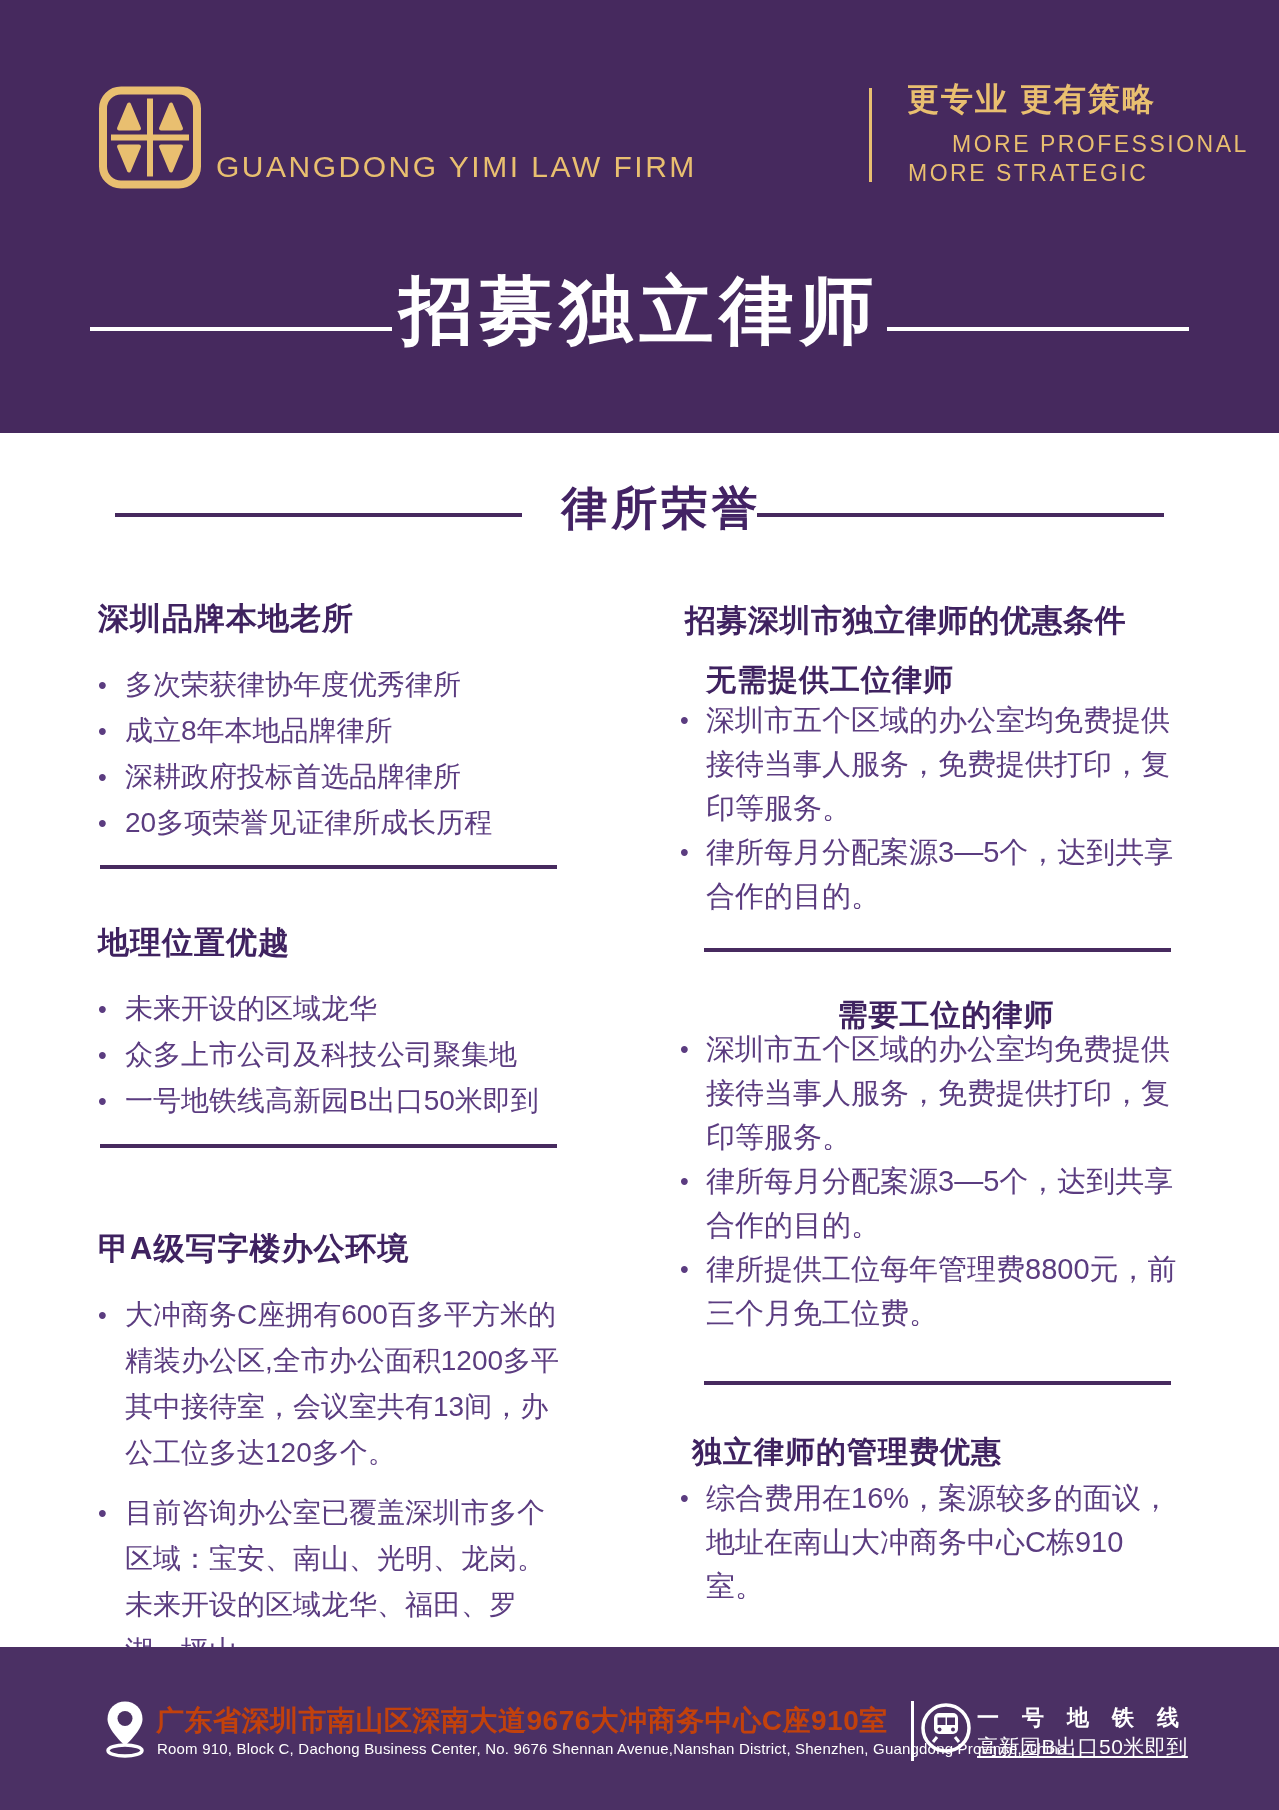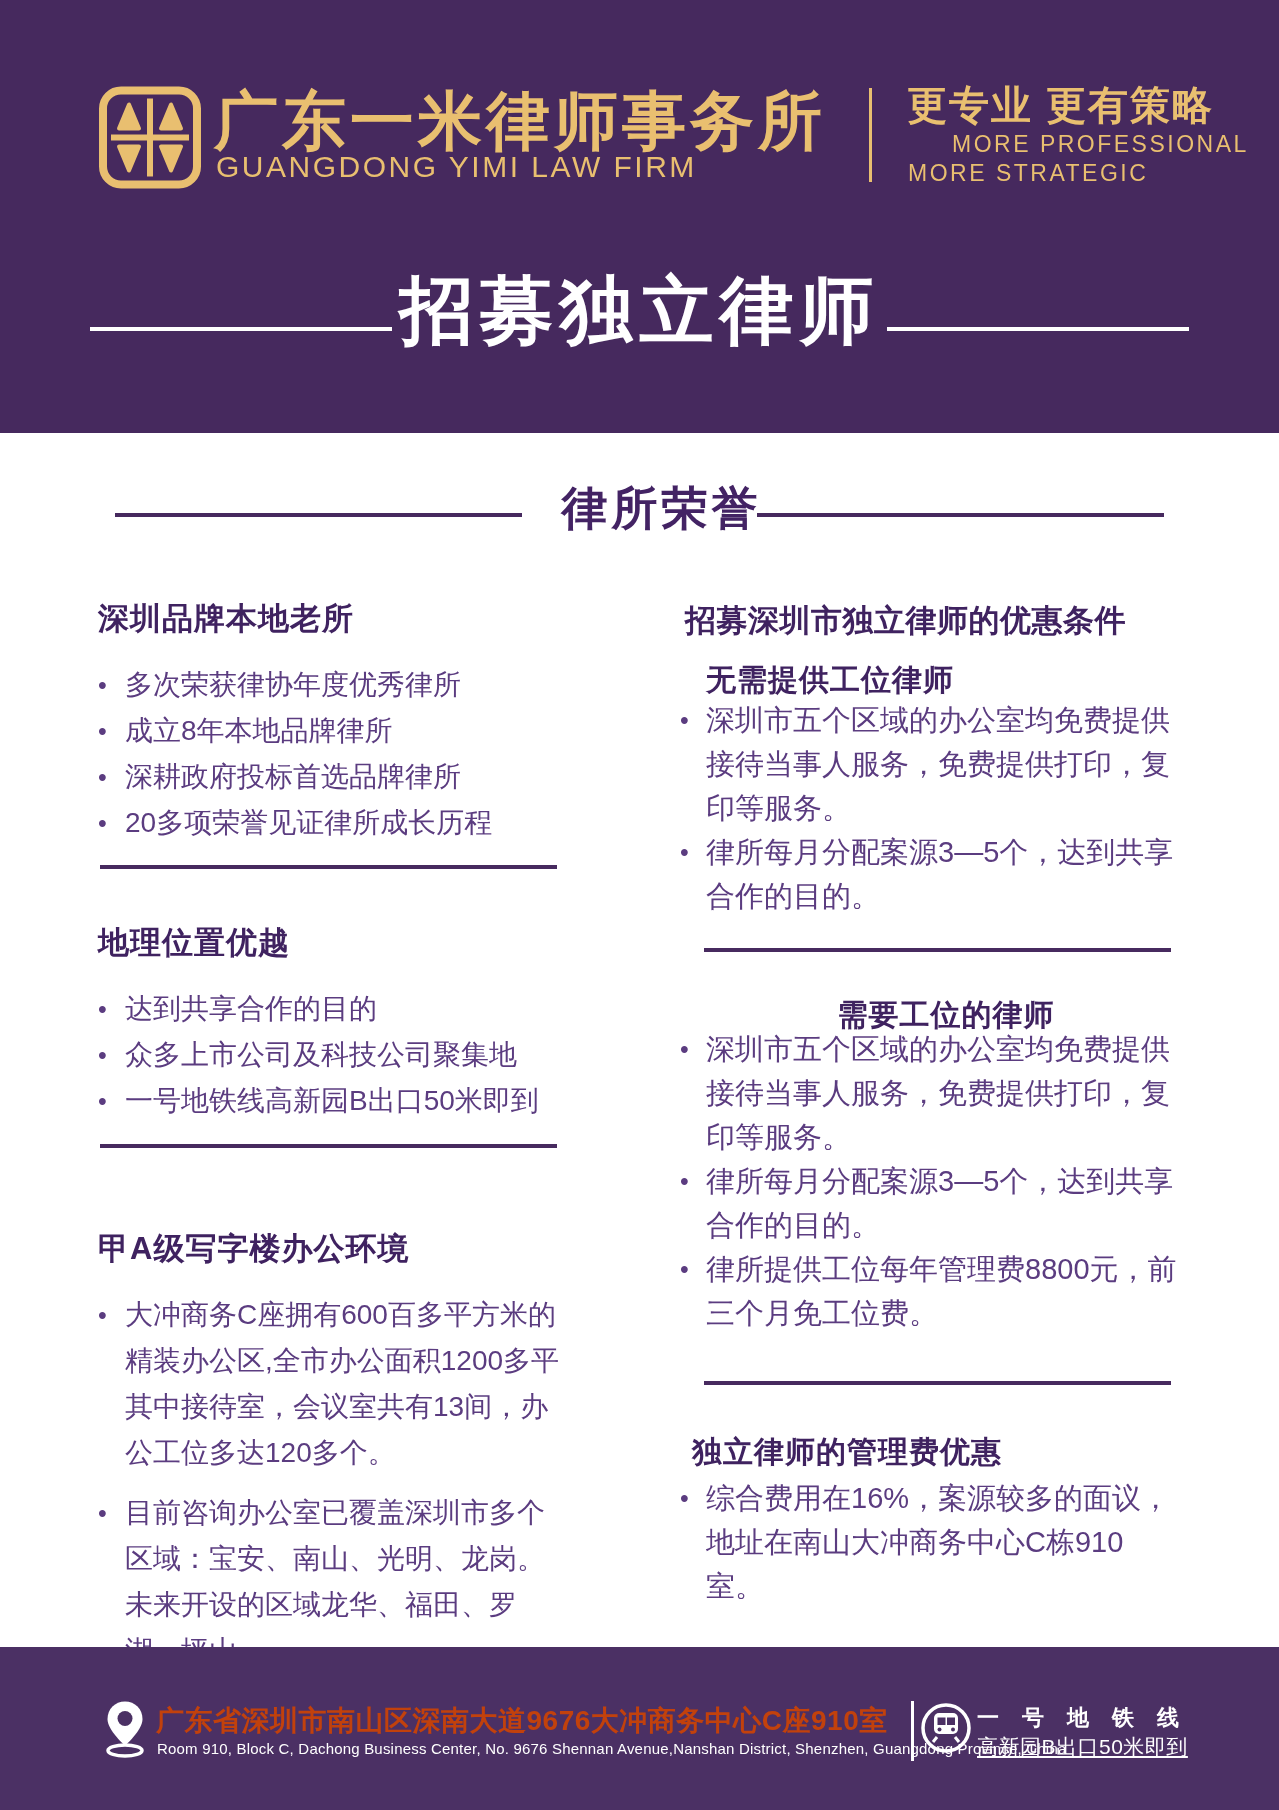--- a/index.html
+++ b/index.html
@@ -9,21 +9,21 @@
     font-family:"Liberation Sans","DejaVu Sans",sans-serif;
   }
   
   .hero{position:absolute;left:0;top:0;width:1279px;height:433px;background:#46295E;}
   .logo-svg{position:absolute;left:98px;top:85px;width:104px;height:105px;}
   .brand-cn{position:absolute;left:214px;top:78px;font-size:64px;font-weight:700;
             color:#E9BF70;letter-spacing:4px;white-space:nowrap;}
   .brand-en{position:absolute;left:216px;top:150px;font-size:30px;color:#E9BF70;
             letter-spacing:2.5px;white-space:nowrap;}
   .hero-vbar{position:absolute;left:869px;top:88px;width:3px;height:94px;background:#E9BF70;}
-  .tag-cn{position:absolute;left:907px;top:78px;font-size:40px;font-weight:700;
+  .tag-cn{position:absolute;left:907px;top:78px;font-size:32px;font-weight:700;
           color:#E9BF70;letter-spacing:2px;white-space:nowrap;}
   .tag-en1{position:absolute;left:952px;top:131px;font-size:23px;color:#E9BF70;letter-spacing:2.5px;}
   .tag-en2{position:absolute;left:908px;top:160px;font-size:23px;color:#E9BF70;letter-spacing:2.5px;}
   .page-title{position:absolute;left:0;top:262px;width:1279px;margin:0;text-align:center;
               font-size:74px;font-weight:700;color:#ffffff;letter-spacing:6px;}
   .tline{position:absolute;top:327px;width:302px;height:4px;background:#ffffff;}
   .tline.l{left:90px}.tline.r{left:887px}
   
   .honors-title{position:absolute;left:0;top:478px;width:1279px;margin:0;text-align:center;
                 font-size:46px;font-weight:700;color:#432364;letter-spacing:4px;padding-left:22px;}
@@ -69,21 +69,20 @@
   <header class="hero">
     <svg class="logo-svg" viewBox="0 0 104 104">
       <rect x="5" y="5" width="94" height="94" rx="18" fill="none" stroke="#E9BF70" stroke-width="8"></rect>
       <line x1="52" y1="13" x2="52" y2="91" stroke="#E9BF70" stroke-width="6"></line>
       <line x1="13" y1="52" x2="91" y2="52" stroke="#E9BF70" stroke-width="6"></line>
       <polygon points="31,19 21,43 41,43" fill="#E9BF70" stroke="#E9BF70" stroke-width="4" stroke-linejoin="round"></polygon>
       <polygon points="73,19 63,43 83,43" fill="#E9BF70" stroke="#E9BF70" stroke-width="4" stroke-linejoin="round"></polygon>
       <polygon points="31,85 21,61 41,61" fill="#E9BF70" stroke="#E9BF70" stroke-width="4" stroke-linejoin="round"></polygon>
       <polygon points="73,85 63,61 83,61" fill="#E9BF70" stroke="#E9BF70" stroke-width="4" stroke-linejoin="round"></polygon>
     </svg>
-    <div class="brand-cn">广东一米律师事务所</div>
     <div class="brand-en">GUANGDONG YIMI LAW FIRM</div>
     <div class="hero-vbar"></div>
     <div class="tag-cn">更专业 更有策略</div>
     <div class="tag-en1">MORE PROFESSIONAL</div>
     <div class="tag-en2">MORE STRATEGIC</div>
     <span class="tline l"></span>
     <h1 class="page-title">招募独立律师</h1>
     <span class="tline r"></span>
   </header>
 
@@ -112,21 +111,21 @@
         </li>
     </ul>
   </section>
   <div class="rule" id="ld1"></div>
 
   <section class="sec" style="left:98px;top:922px;width:470px;">
     <h3 class="h-left">地理位置优越</h3>
     <ul class="blist">
       <li class="bi">
           <span class="d">•</span>
-          <span class="t">达到共享合作的目的</span>
+          <span class="t">未来开设的区域龙华</span>
         </li>
       <li class="bi">
           <span class="d">•</span>
           <span class="t">众多上市公司及科技公司聚集地</span>
         </li>
       <li class="bi">
           <span class="d">•</span>
           <span class="t">一号地铁线高新园B出口50米即到</span>
         </li>
     </ul>

